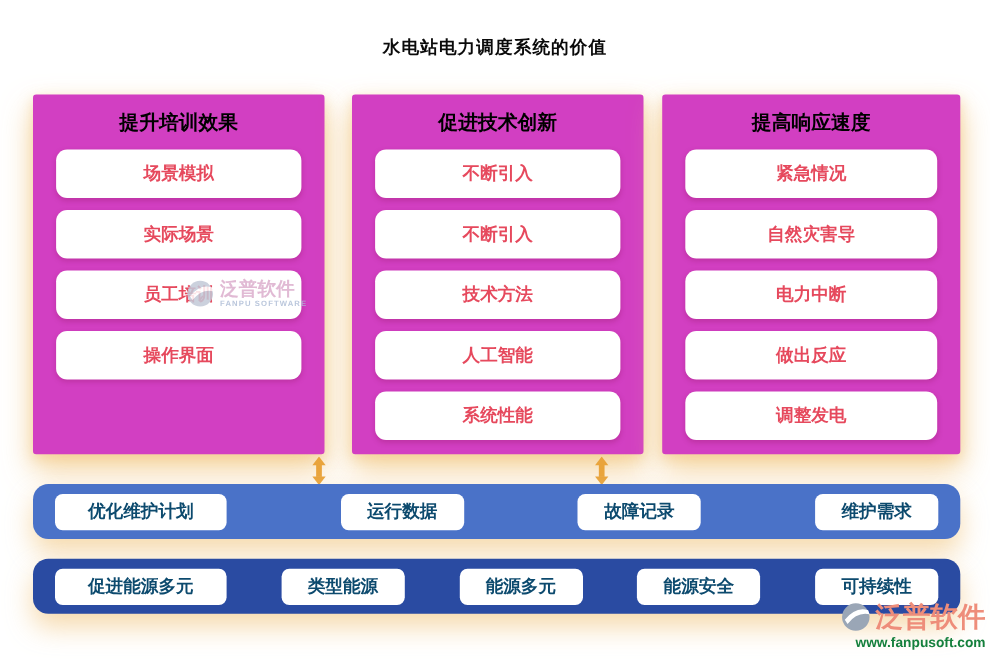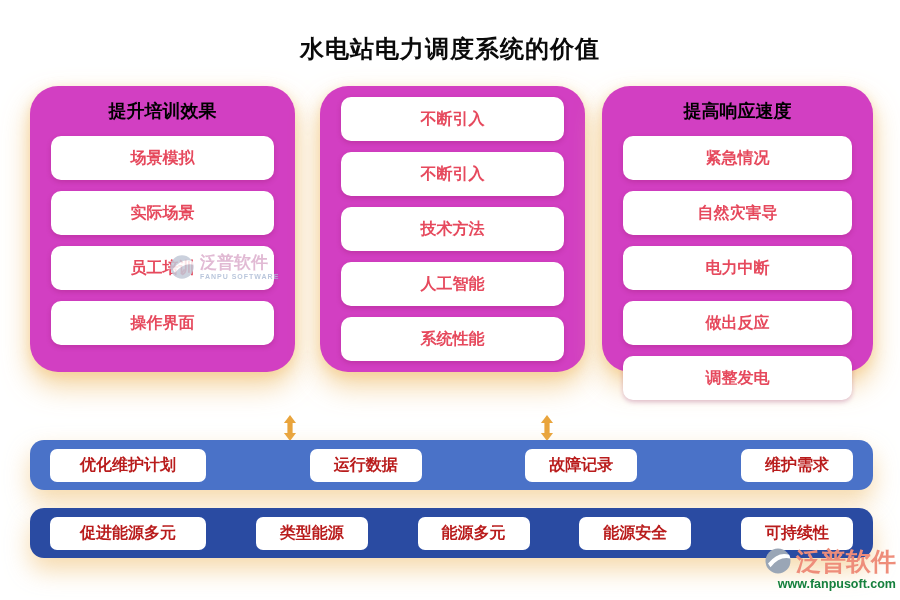--- a/index.html
+++ b/index.html
@@ -2,25 +2,25 @@
 <html><head>
 <meta charset="utf-8">
 <style>
   html,body{margin:0;padding:0;background:#ffffff;}
   .canvas{
     position:relative;width:900px;height:600px;background:#ffffff;
     font-family:"Liberation Sans", sans-serif;overflow:hidden;
   }
   .title{
     position:absolute;top:33px;left:0;right:0;text-align:center;
-    font-size:24px;font-weight:bold;color:#0a0a0a;letter-spacing:1px;
+    font-size:16px;font-weight:bold;color:#0a0a0a;letter-spacing:1px;
   }
   
   .panel{
-    position:absolute;top:86px;height:286px;background:#d23fc2;border-radius:28px;
+    position:absolute;top:86px;height:327px;background:#d23fc2;border-radius:3px;
     box-shadow:0 14px 28px rgba(242,203,138,.8),0 4px 12px rgba(242,203,138,.55);
   }
   .panel-1{left:30px;width:265px;}
   .panel-2{left:320px;width:265px;}
   .panel-3{left:602px;width:271px;}
   .panel-header{
     margin-top:11px;height:28px;line-height:28px;text-align:center;
     font-size:18px;font-weight:bold;color:#000;
   }
   .node{
@@ -38,21 +38,21 @@
     position:absolute;left:30px;width:843px;height:50px;border-radius:14px;
     display:flex;align-items:center;justify-content:space-between;
     padding:0 20px;box-sizing:border-box;
     box-shadow:0 12px 24px rgba(242,203,138,.7);
   }
   .bar-mid{top:440px;background:#4a72c8;}
   .bar-bottom{top:508px;background:#2a4ba2;}
   .bar-node{
     height:33px;background:#ffffff;border-radius:7px;
     display:flex;align-items:center;justify-content:center;
-    padding:0 24px;font-size:16px;font-weight:bold;color:#b91c1c;white-space:nowrap;
+    padding:0 24px;font-size:16px;font-weight:bold;color:#0c4a6e;white-space:nowrap;
   }
   .bar-node.wide{padding:0 30px;}
   
   .watermark{
     position:absolute;left:168px;top:253px;display:flex;align-items:center;
     gap:4px;opacity:.85;z-index:3;pointer-events:none;
   }
   .watermark .wm-text{display:flex;flex-direction:column;line-height:1;}
   .wm-brand{font-size:17px;font-weight:bold;color:#dcaecd;}
   .wm-sub{font-size:7px;font-weight:bold;color:#aebdd6;letter-spacing:1px;margin-top:2px;}
@@ -74,20 +74,21 @@
 
   <section class="panel panel-1">
     <div class="panel-header">提升培训效果</div>
     <div class="node">场景模拟</div>
     <div class="node">实际场景</div>
     <div class="node">员工培训</div>
     <div class="node">操作界面</div>
   </section>
 
   <section class="panel panel-2">
+    <div class="panel-header">促进技术创新</div>
     <div class="node">不断引入</div>
     <div class="node">不断引入</div>
     <div class="node">技术方法</div>
     <div class="node">人工智能</div>
     <div class="node">系统性能</div>
   </section>
 
   <section class="panel panel-3">
     <div class="panel-header">提高响应速度</div>
     <div class="node">紧急情况</div>

